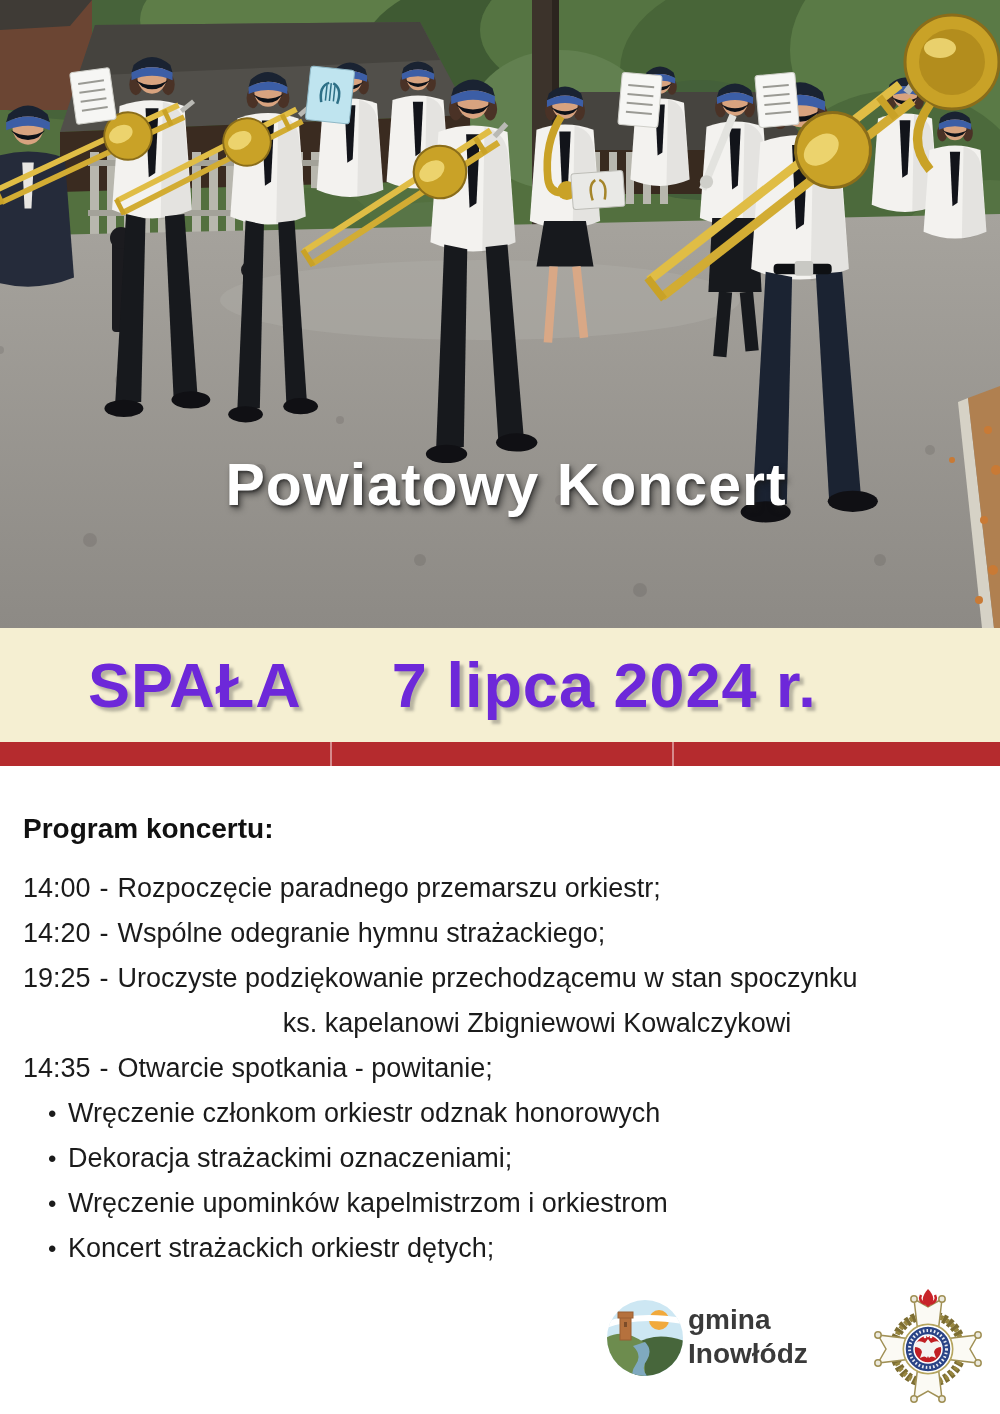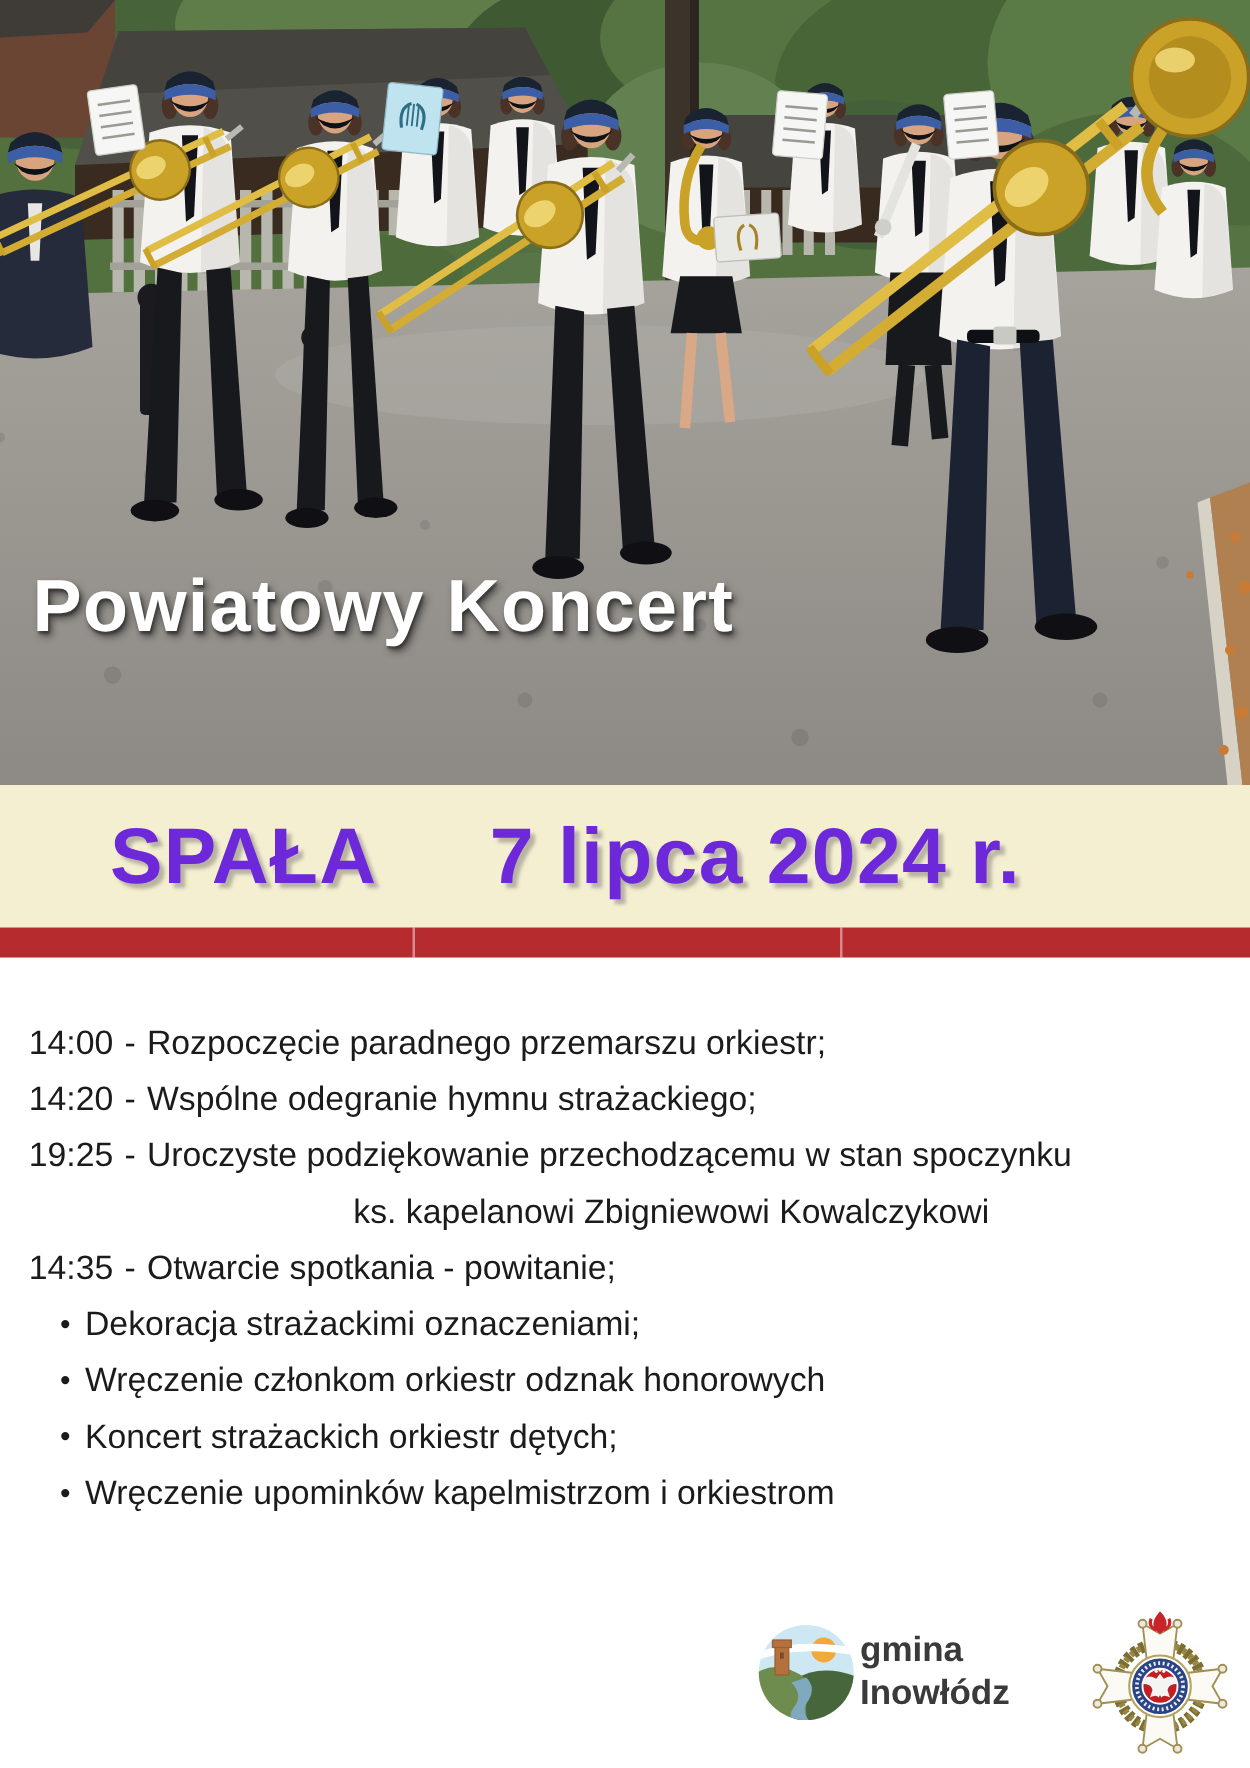--- a/index.html
+++ b/index.html
@@ -3,21 +3,21 @@
 <meta charset="utf-8">
 <style>
   html,body{margin:0;padding:0;background:#ffffff;}
   .poster{position:relative;width:1000px;height:1414px;overflow:hidden;background:#fff;
           font-family:"Liberation Sans",sans-serif;}
   
   .photo{position:absolute;top:0;left:0;width:1000px;height:628px;}
   .photo svg{display:block;}
   .title-overlay{position:absolute;left:26px;top:441px;width:960px;color:#ffffff;
     font-weight:700;font-size:59px;line-height:88px;letter-spacing:1px;
-    text-shadow:3px 4px 6px rgba(25,25,25,.6), 1px 2px 2px rgba(25,25,25,.5);}
+    text-shadow:3px 4px 6px rgba(25,25,25,.6), 1px 2px 2px rgba(25,25,25,.5);text-align:center;}
   
   .banner{position:absolute;top:628px;left:0;width:1000px;height:114px;background:#f5efd2;
     display:flex;align-items:center;}
   .banner .loc{margin-left:88px;}
   .banner .date{margin-left:90px;}
   .banner span{color:#6d28d9;font-weight:700;font-size:63px;letter-spacing:1px;
     text-shadow:4px 4px 3px rgba(70,70,70,.35);}
   .red-stripe{position:absolute;top:742px;left:0;width:1000px;height:24px;background:#b52b2e;}
   .red-stripe .seam{position:absolute;top:0;width:2px;height:24px;background:rgba(255,255,255,.45);}
   .seam1{left:330px;} .seam2{left:672px;}
@@ -291,46 +291,47 @@
   <div class="banner">
     <span class="loc">SPAŁA</span>
     <span class="date">7 lipca 2024 r.</span>
   </div>
   <div class="red-stripe">
     <div class="seam seam1"></div>
     <div class="seam seam2"></div>
   </div>
 
   <div class="program">
+    <h2>Program koncertu:</h2>
 
     <div class="sched-line">
       <span>14:00</span><span class="sep">-</span><span>Rozpoczęcie paradnego przemarszu orkiestr;</span>
     </div>
     <div class="sched-line">
       <span>14:20</span><span class="sep">-</span><span>Wspólne odegranie hymnu strażackiego;</span>
     </div>
     <div class="sched-line">
       <span>19:25</span><span class="sep">-</span><span>Uroczyste podziękowanie przechodzącemu w stan spoczynku</span>
     </div>
     <div class="cont-line">ks. kapelanowi Zbigniewowi Kowalczykowi</div>
     <div class="sched-line">
       <span>14:35</span><span class="sep">-</span><span>Otwarcie spotkania - powitanie;</span>
     </div>
 
     <div class="bullet-line">
+        <span>Wręczenie członkom orkiestr odznak honorowych</span>
+      </div>
+    <div class="bullet-line">
         <span>Dekoracja strażackimi oznaczeniami;</span>
       </div>
     <div class="bullet-line">
-        <span>Wręczenie członkom orkiestr odznak honorowych</span>
+        <span>Wręczenie upominków kapelmistrzom i orkiestrom</span>
       </div>
     <div class="bullet-line">
         <span>Koncert strażackich orkiestr dętych;</span>
-      </div>
-    <div class="bullet-line">
-        <span>Wręczenie upominków kapelmistrzom i orkiestrom</span>
       </div>
   </div>
 
   <div class="gmina-logo">
     <svg width="76" height="76" viewBox="0 0 76 76">
       <defs>
           <clipPath id="circ">
             <circle cx="38" cy="38" r="38"></circle>
           </clipPath>
         </defs>

